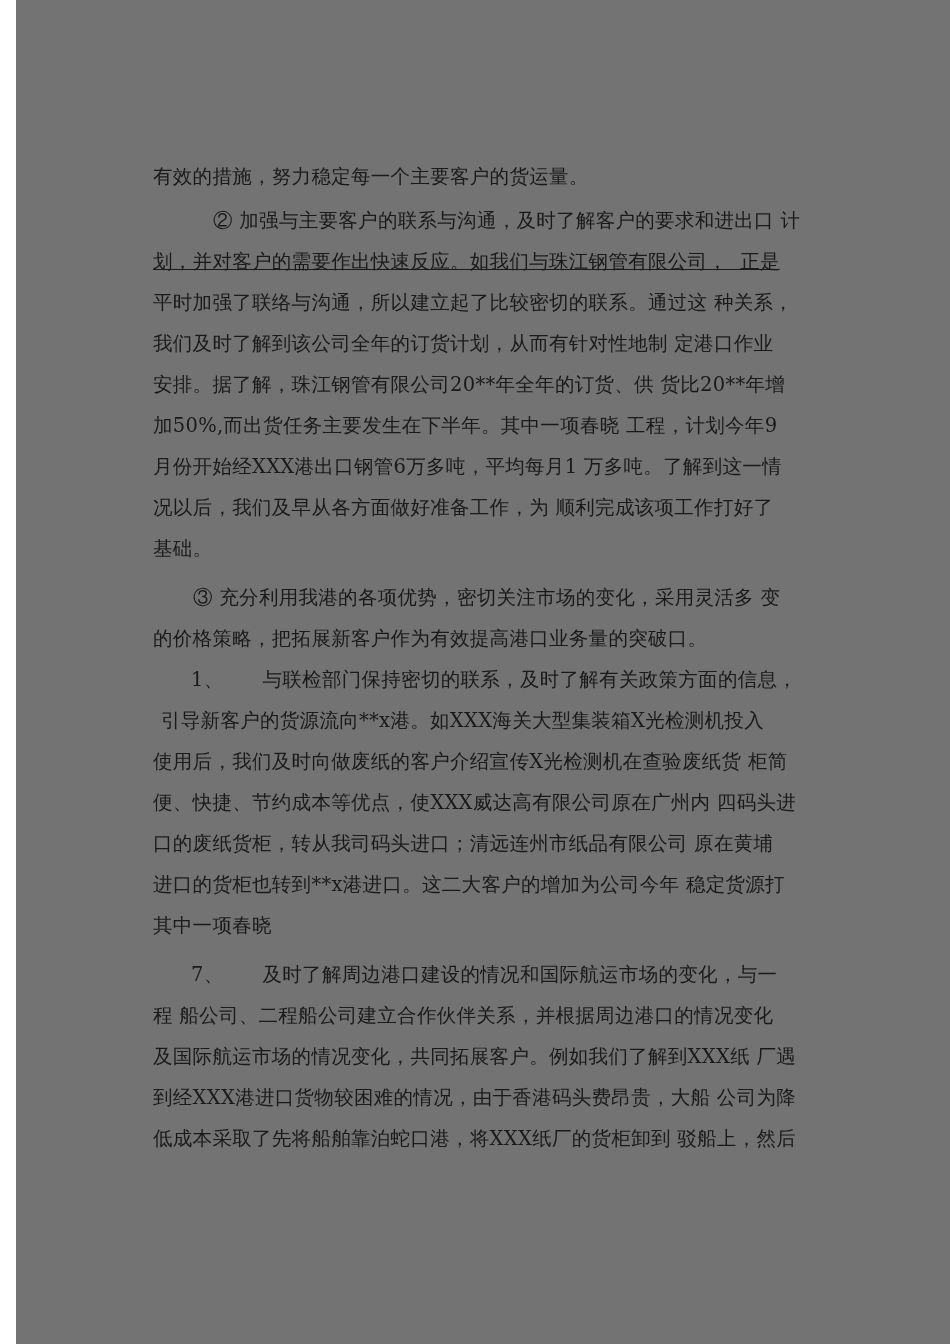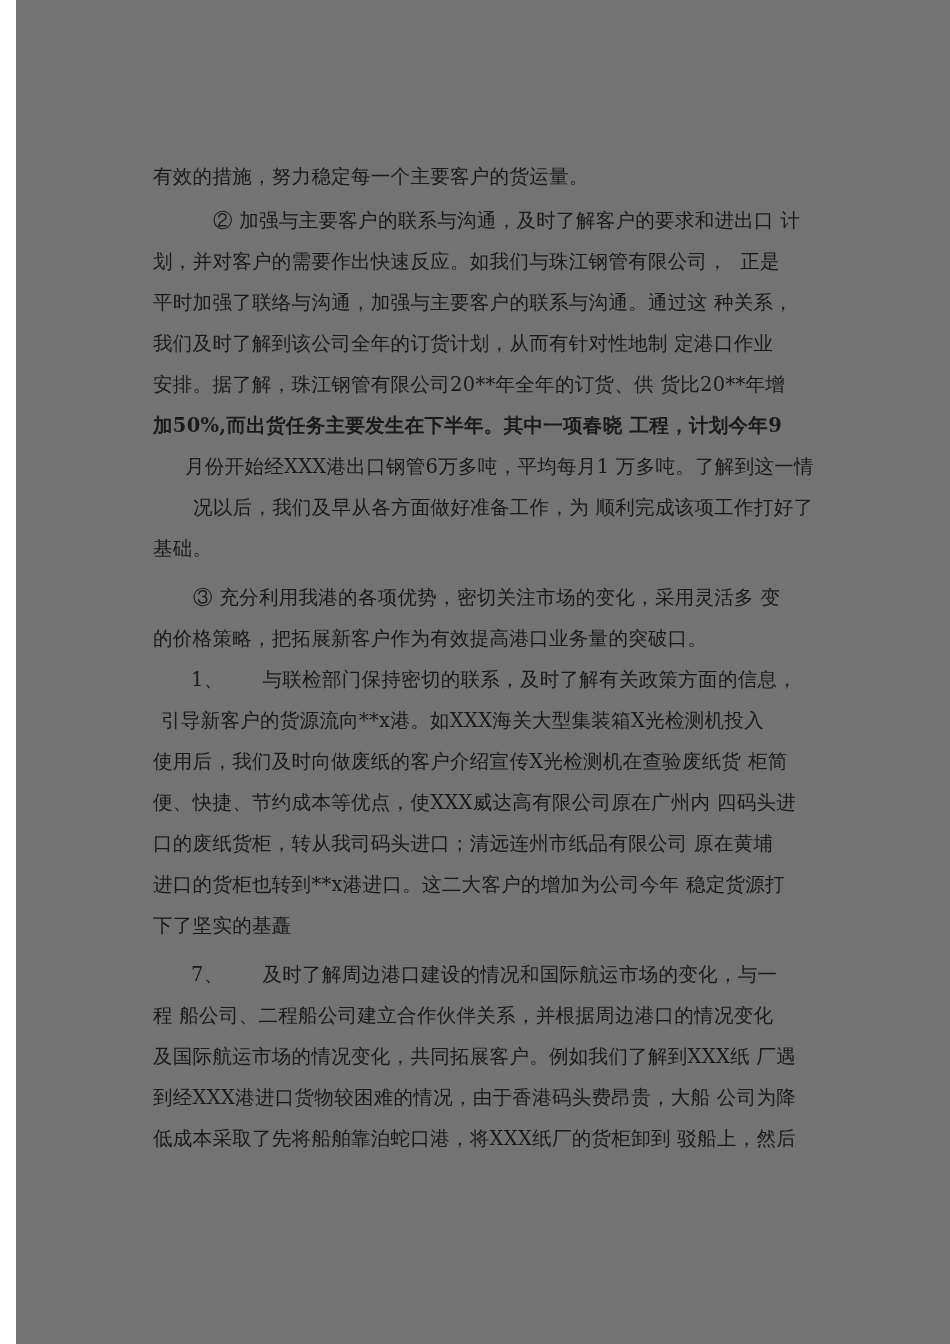--- a/index.html
+++ b/index.html
@@ -15,35 +15,35 @@
     line-height: 26px;
     letter-spacing: 0.3px;
   }
 </style>
 </head>
 <body>
 
 <div class="page">
   <div class="line" style="top:164px;">有效的措施，努力稳定每一个主要客户的货运量。</div>
   <div class="line" style="top:208px;left:177px;margin-left:20px;">② 加强与主要客户的联系与沟通，及时了解客户的要求和进出口 计</div>
-  <div class="line" style="top:249px;">划，并对客户的需要作出快速反应。如我们与珠江钢管有限公司，  正是</div>
-  <div class="line" style="top:290px;">平时加强了联络与沟通，加强与主要客户的联系与沟通。通过这 种关系，</div>
+  <div class="line" style="top:249px;text-decoration:underline;">划，并对客户的需要作出快速反应。如我们与珠江钢管有限公司，  正是</div>
+  <div class="line" style="top:290px;">平时加强了联络与沟通，所以建立起了比较密切的联系。通过这 种关系，</div>
   <div class="line" style="top:331px;">我们及时了解到该公司全年的订货计划，从而有针对性地制 定港口作业</div>
   <div class="line" style="top:372px;">安排。据了解，珠江钢管有限公司20**年全年的订货、供 货比20**年增</div>
-  <div class="line" style="top:413px;font-weight:bold;">加50%,而出货任务主要发生在下半年。其中一项春晓 工程，计划今年9</div>
-  <div class="line" style="top:454px;margin-left:32px;">月份开始经XXX港出口钢管6万多吨，平均每月1 万多吨。了解到这一情</div>
-  <div class="line" style="top:495px;margin-left:40px;">况以后，我们及早从各方面做好准备工作，为 顺利完成该项工作打好了</div>
+  <div class="line" style="top:413px;">加50%,而出货任务主要发生在下半年。其中一项春晓 工程，计划今年9</div>
+  <div class="line" style="top:454px;">月份开始经XXX港出口钢管6万多吨，平均每月1 万多吨。了解到这一情</div>
+  <div class="line" style="top:495px;">况以后，我们及早从各方面做好准备工作，为 顺利完成该项工作打好了</div>
   <div class="line" style="top:536px;">基础。</div>
   <div class="line" style="top:585px;left:177px;">③ 充分利用我港的各项优势，密切关注市场的变化，采用灵活多 变</div>
   <div class="line" style="top:626px;">的价格策略，把拓展新客户作为有效提高港口业务量的突破口。</div>
   <div class="line" style="top:667px;left:175px;">1、      与联检部门保持密切的联系，及时了解有关政策方面的信息，</div>
   <div class="line" style="top:708px;left:145px;">引导新客户的货源流向**x港。如XXX海关大型集装箱X光检测机投入</div>
   <div class="line" style="top:749px;">使用后，我们及时向做废纸的客户介绍宣传X光检测机在查验废纸货 柜简</div>
   <div class="line" style="top:790px;">便、快捷、节约成本等优点，使XXX威达高有限公司原在广州内 四码头进</div>
   <div class="line" style="top:831px;text-align:center;">口的废纸货柜，转从我司码头进口；清远连州市纸品有限公司 原在黄埔</div>
   <div class="line" style="top:872px;">进口的货柜也转到**x港进口。这二大客户的增加为公司今年 稳定货源打</div>
-  <div class="line" style="top:913px;">下了坚实的基矗</div>
+  <div class="line" style="top:913px;">其中一项春晓</div>
   <div class="line" style="top:962px;left:175px;">7、      及时了解周边港口建设的情况和国际航运市场的变化，与一</div>
   <div class="line" style="top:1003px;">程 船公司、二程船公司建立合作伙伴关系，并根据周边港口的情况变化</div>
   <div class="line" style="top:1044px;text-align:center;">及国际航运市场的情况变化，共同拓展客户。例如我们了解到XXX纸 厂遇</div>
   <div class="line" style="top:1085px;">到经XXX港进口货物较困难的情况，由于香港码头费昂贵，大船 公司为降</div>
   <div class="line" style="top:1126px;">低成本采取了先将船舶靠泊蛇口港，将XXX纸厂的货柜卸到 驳船上，然后</div>
 </div>
 
 </body></html>

